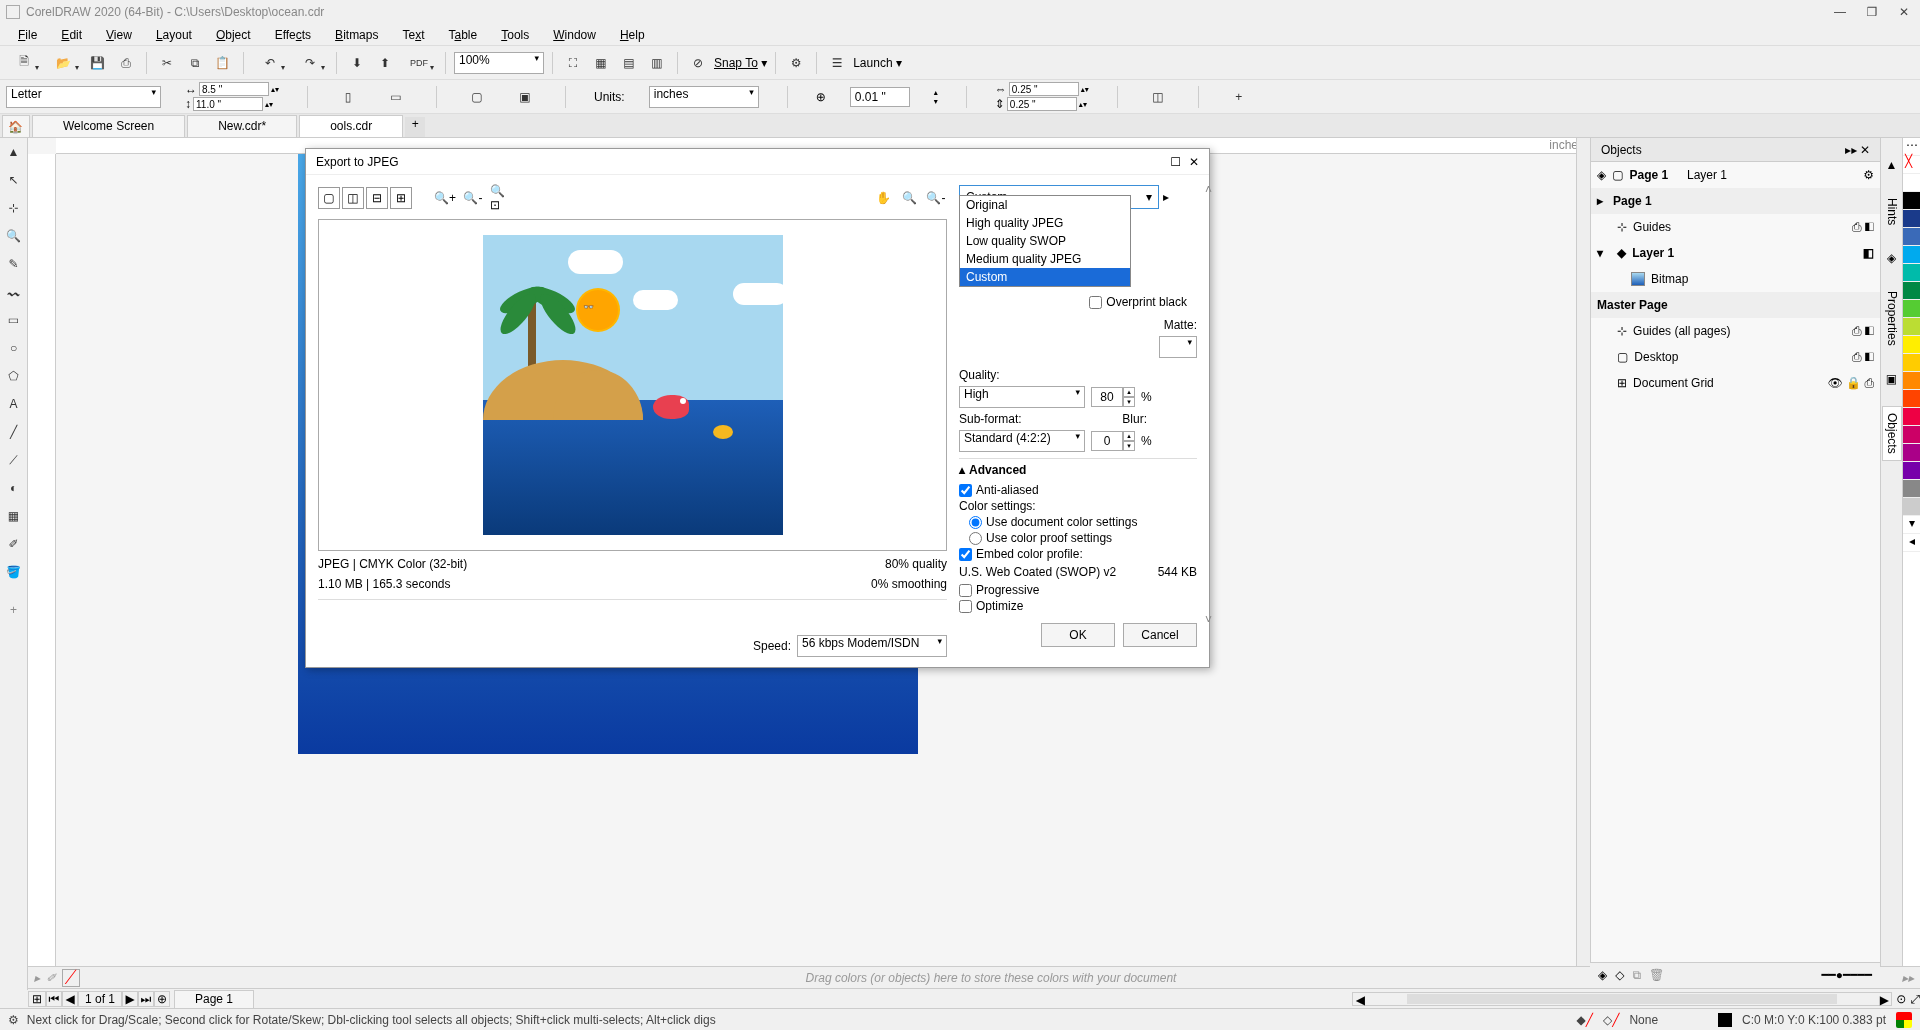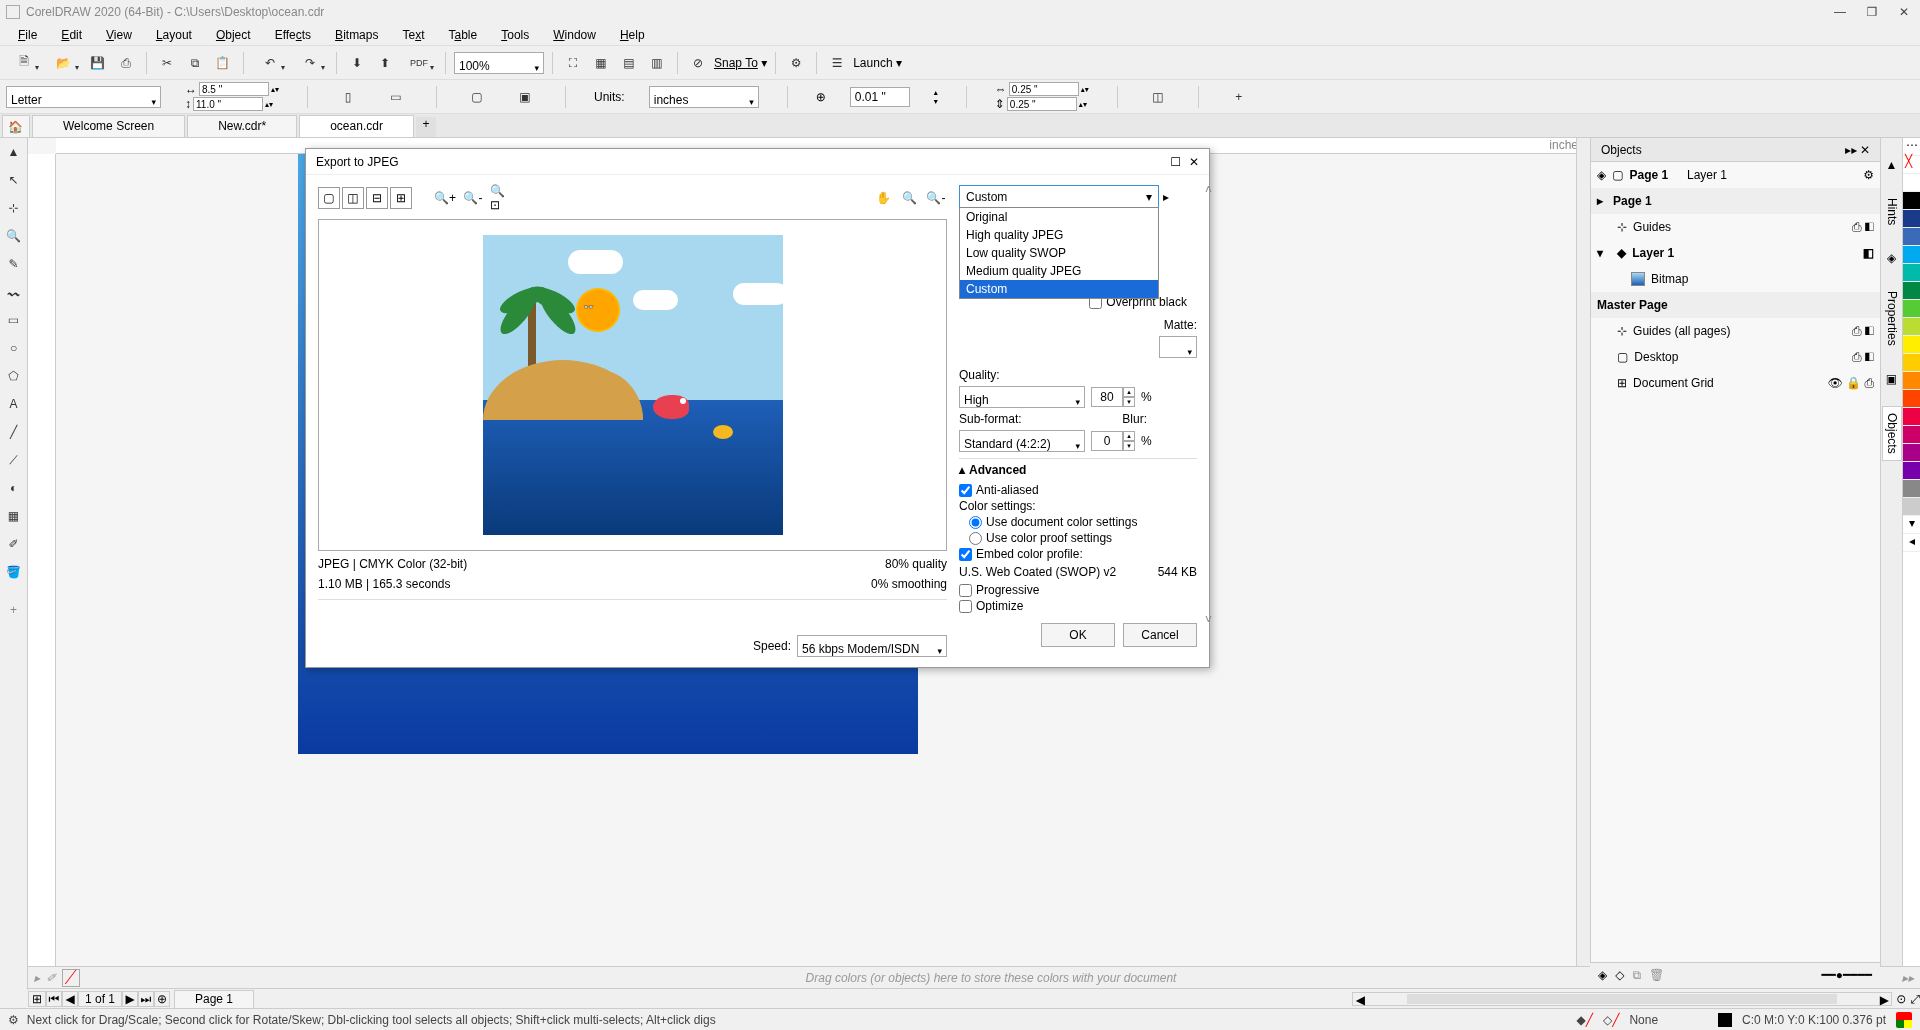--- a/index.html
+++ b/index.html
@@ -9,21 +9,21 @@
 .titlebar .winctrl { margin-left:auto; display:flex; gap:12px; }
 .titlebar .winctrl span { width:20px; text-align:center; color:#444; cursor:default; }
 .menubar { height:22px; background:#f0f0f0; display:flex; align-items:center; padding-left:8px; gap:4px; border-bottom:1px solid #ddd; }
 .menubar span { padding:2px 10px; }
 .menubar span u { text-decoration:underline; }
 .toolbar1 { height:34px; background:#f0f0f0; border-bottom:1px solid #ddd; display:flex; align-items:center; padding:0 6px; gap:4px; }
 .tbtn { width:24px; height:24px; border:1px solid transparent; display:flex; align-items:center; justify-content:center; color:#333; position:relative; }
 .tbtn.withdd { width:36px; }
 .tbtn .dd { font-size:8px; position:absolute; right:2px; bottom:2px; }
 .sep { width:1px; height:22px; background:#ccc; margin:0 4px; }
-.combo { height:22px; border:1px solid #aaa; background:#fff; display:flex; align-items:flex-end; padding:0 4px; }
+.combo { height:22px; border:1px solid #aaa; background:#fff; display:flex; align-items:flex-start; padding:0 4px; }
 .combo .dd { margin-left:auto; font-size:9px; }
 .prop { height:34px; background:#f0f0f0; border-bottom:1px solid #ddd; display:flex; align-items:center; padding:0 6px; gap:24px; }
 .dimbox { display:flex; flex-direction:column; }
 .dimbox .row { display:flex; align-items:center; height:15px; gap:2px; }
 .dimbox input { width:70px; border:1px solid #aaa; height:14px; font-size:10px; padding:0 2px; }
 .tabbar { height:24px; background:#e8e8e8; display:flex; align-items:flex-end; border-bottom:1px solid #ccc; }
 .hometab { width:28px; height:22px; background:#f5f5f5; border:1px solid #ccc; border-bottom:none; display:flex; align-items:center; justify-content:center; margin-left:2px; }
 .dtab { height:22px; padding:3px 30px; background:#f5f5f5; border:1px solid #ccc; border-bottom:none; margin-left:2px; }
 .dtab.active { background:#fff; }
 .addtab { width:20px; height:20px; background:#e0e0e0; margin-left:2px; text-align:center; }
@@ -68,21 +68,21 @@
 .sun { position:absolute; top:55px; left:95px; width:40px; height:40px; background:orange; border-radius:50%; box-shadow:0 0 0 2px #ffb700; }
 .island { position:absolute; top:125px; left:0; width:160px; height:60px; background:#d4a04a; border-radius:50% 50% 0 0 / 100% 100% 0 0; }
 .palm { position:absolute; top:65px; left:45px; width:8px; height:70px; background:#7a5a2a; }
 .palmleaf { position:absolute; width:50px; height:18px; background:#2a8a3a; border-radius:50%; }
 .fish { position:absolute; top:160px; left:170px; width:36px; height:24px; background:#e84050; border-radius:50% 40% 40% 50%; }
 .fish2 { position:absolute; top:190px; left:230px; width:20px; height:14px; background:#f5b820; border-radius:50%; }
 .info-row { display:flex; justify-content:space-between; margin-top:6px; font-size:11px; }
 .dlg-right { width:250px; padding:10px 12px 10px 0; position:relative; }
 .preset-combo { width:200px; height:24px; border:1px solid #3b8fd8; background:#fff; display:flex; align-items:center; padding:0 6px; }
 .preset-combo .dd { margin-left:auto; }
-.dropdown-list { position:absolute; top:32px; left:0; width:200px; border:1px solid #888; background:#fff; z-index:10; }
+.dropdown-list { position:absolute; top:20px; left:0; width:172px; border:1px solid #888; background:#fff; z-index:10; }
 .dropdown-list div { padding:2px 6px; }
 .dropdown-list .sel { background:#1a6bd8; color:#fff; }
 .field-row { display:flex; align-items:center; gap:6px; margin:4px 0; }
 .spinput { display:flex; }
 .spinput input { width:32px; height:20px; border:1px solid #aaa; text-align:center; }
 .spinput .sp { display:flex; flex-direction:column; }
 .spinput .sp span { width:12px; height:10px; border:1px solid #aaa; font-size:7px; line-height:8px; text-align:center; }
 .section-head { font-weight:bold; padding:4px 0; display:flex; align-items:center; gap:4px; border-top:1px solid #ddd; margin-top:6px; }
 .chk { display:flex; align-items:center; gap:4px; margin:2px 0; }
 .chk input { width:13px; height:13px; }
@@ -190,21 +190,21 @@
   <div class="sep"></div>
   <div class="tbtn">◫</div>
   <div class="sep"></div>
   <div class="tbtn">+</div>
 </div>
 
 <div class="tabbar">
   <div class="hometab">🏠</div>
   <div class="dtab">Welcome Screen</div>
   <div class="dtab">New.cdr*</div>
-  <div class="dtab active">ocean.cdr</div>
+  <div class="dtab active">ools.cdr</div>
   <div class="addtab">+</div>
 </div>
 
 <div class="workspace">
   <div class="ltoolbox">
     <div class="ltool">▲</div>
     <div class="ltool">↖</div>
     <div class="ltool">⊹</div>
     <div class="ltool">🔍</div>
     <div class="ltool">✎</div>
@@ -337,21 +337,21 @@
 
 <div class="statusbar">
   <span>⚙</span>
   <span>Next click for Drag/Scale; Second click for Rotate/Skew; Dbl-clicking tool selects all objects; Shift+click multi-selects; Alt+click digs</span>
   <div class="right">
     <span>◆<span style="color:red;">╱</span></span>
     <span>◇<span style="color:red;">╱</span></span>
     <span>None</span>
     <span style="width:40px;"></span>
     <span style="width:14px;height:14px;background:#000;display:inline-block;"></span>
-    <span>C:0 M:0 Y:0 K:100  0.376 pt</span>
+    <span>C:0 M:0 Y:0 K:100  0.383 pt</span>
     <span style="width:16px;height:16px;background:repeating-conic-gradient(red 0 90deg,yellow 0 180deg,green 0 270deg,blue 0);border-radius:2px;"></span>
   </div>
 </div>
 
 <div style="position:absolute;bottom:44px;right:40px;width:290px;height:24px;background:#f0f0f0;border-top:1px solid #ccc;display:flex;align-items:center;gap:8px;padding:0 8px;">
   <span>◈</span>
   <span>◇</span>
   <span style="opacity:0.4;">⧉</span>
   <span style="opacity:0.4;">🗑</span>
   <span style="flex:1;"></span>

